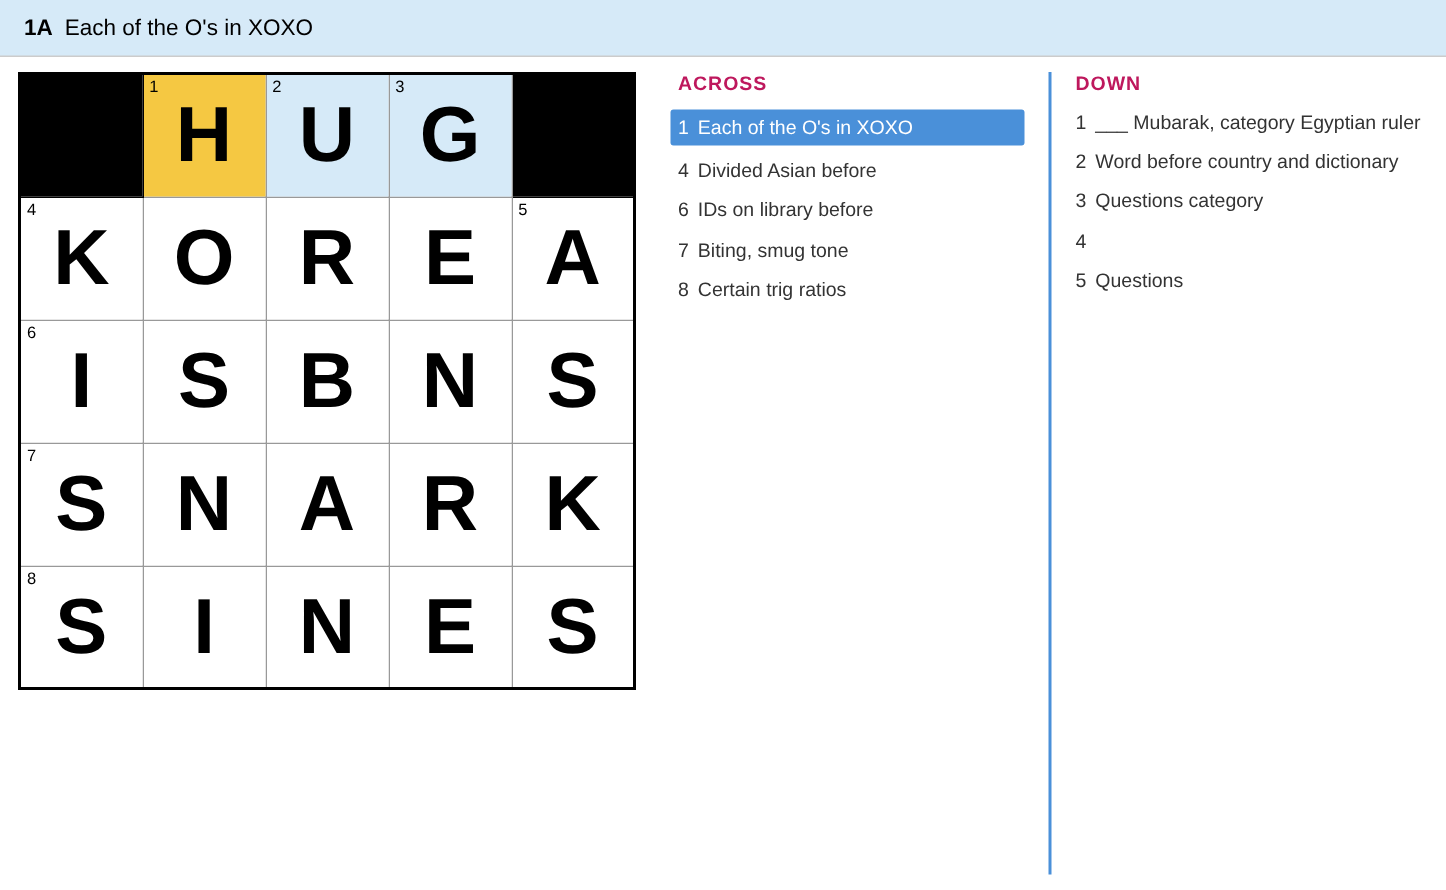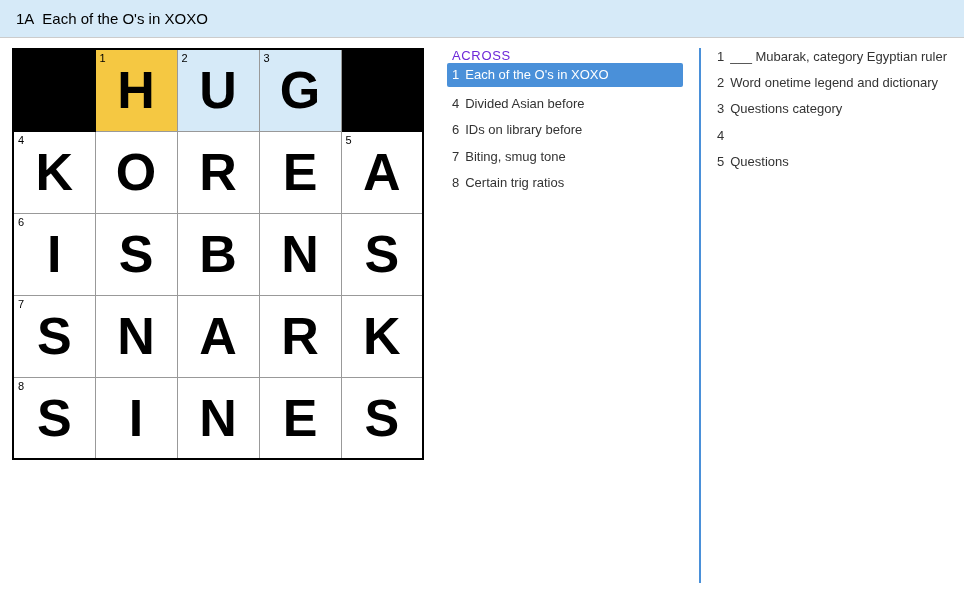--- a/index.html
+++ b/index.html
@@ -16,21 +16,21 @@
     
     #top-clue-bar {
       background: #d6eaf8;
       padding: 10px 16px;
       font-size: 15px;
       color: #000;
       border-bottom: 1px solid #ccc;
       flex-shrink: 0;
     }
     #top-clue-bar .clue-number {
-      font-weight: normal;
+      font-weight: bold;
       margin-right: 8px;
     }
 
     
     #main-content {
       display: flex;
       flex: 1;
       overflow: hidden;
     }
 
@@ -85,22 +85,23 @@
       gap: 0;
     }
 
     .clue-column {
       flex: 1;
       padding: 0 16px;
     }
 
     .clue-column-title {
       font-size: 13px;
-      font-weight: normal;
-      color: #6d28d9;
+      font-weight: bold;
+      color: #be185d;
+      margin-bottom: 10px;
       letter-spacing: 0.05em;
     }
 
     .clue-item {
       display: flex;
       margin-bottom: 8px;
       font-size: 13px;
       color: #333;
       cursor: pointer;
       line-height: 1.4;
@@ -201,28 +202,29 @@
           <div class="clue-item">
             <span class="clue-num">8</span>
             <span>Certain trig ratios</span>
           </div>
         </div>
     </div>
 
     <div class="clue-divider"></div>
 
     <div class="clue-column">
+      <div class="clue-column-title">DOWN</div>
       <div id="down-clues">
           <div class="clue-item">
             <span class="clue-num">1</span>
             <span>___ Mubarak, category Egyptian ruler</span>
           </div>
           <div class="clue-item">
             <span class="clue-num">2</span>
-            <span>Word onetime legend and dictionary</span>
+            <span>Word before country and dictionary</span>
           </div>
           <div class="clue-item">
             <span class="clue-num">3</span>
             <span>Questions category</span>
           </div>
           <div class="clue-item">
             <span class="clue-num">4</span>
           </div>
           <div class="clue-item">
             <span class="clue-num">5</span>

